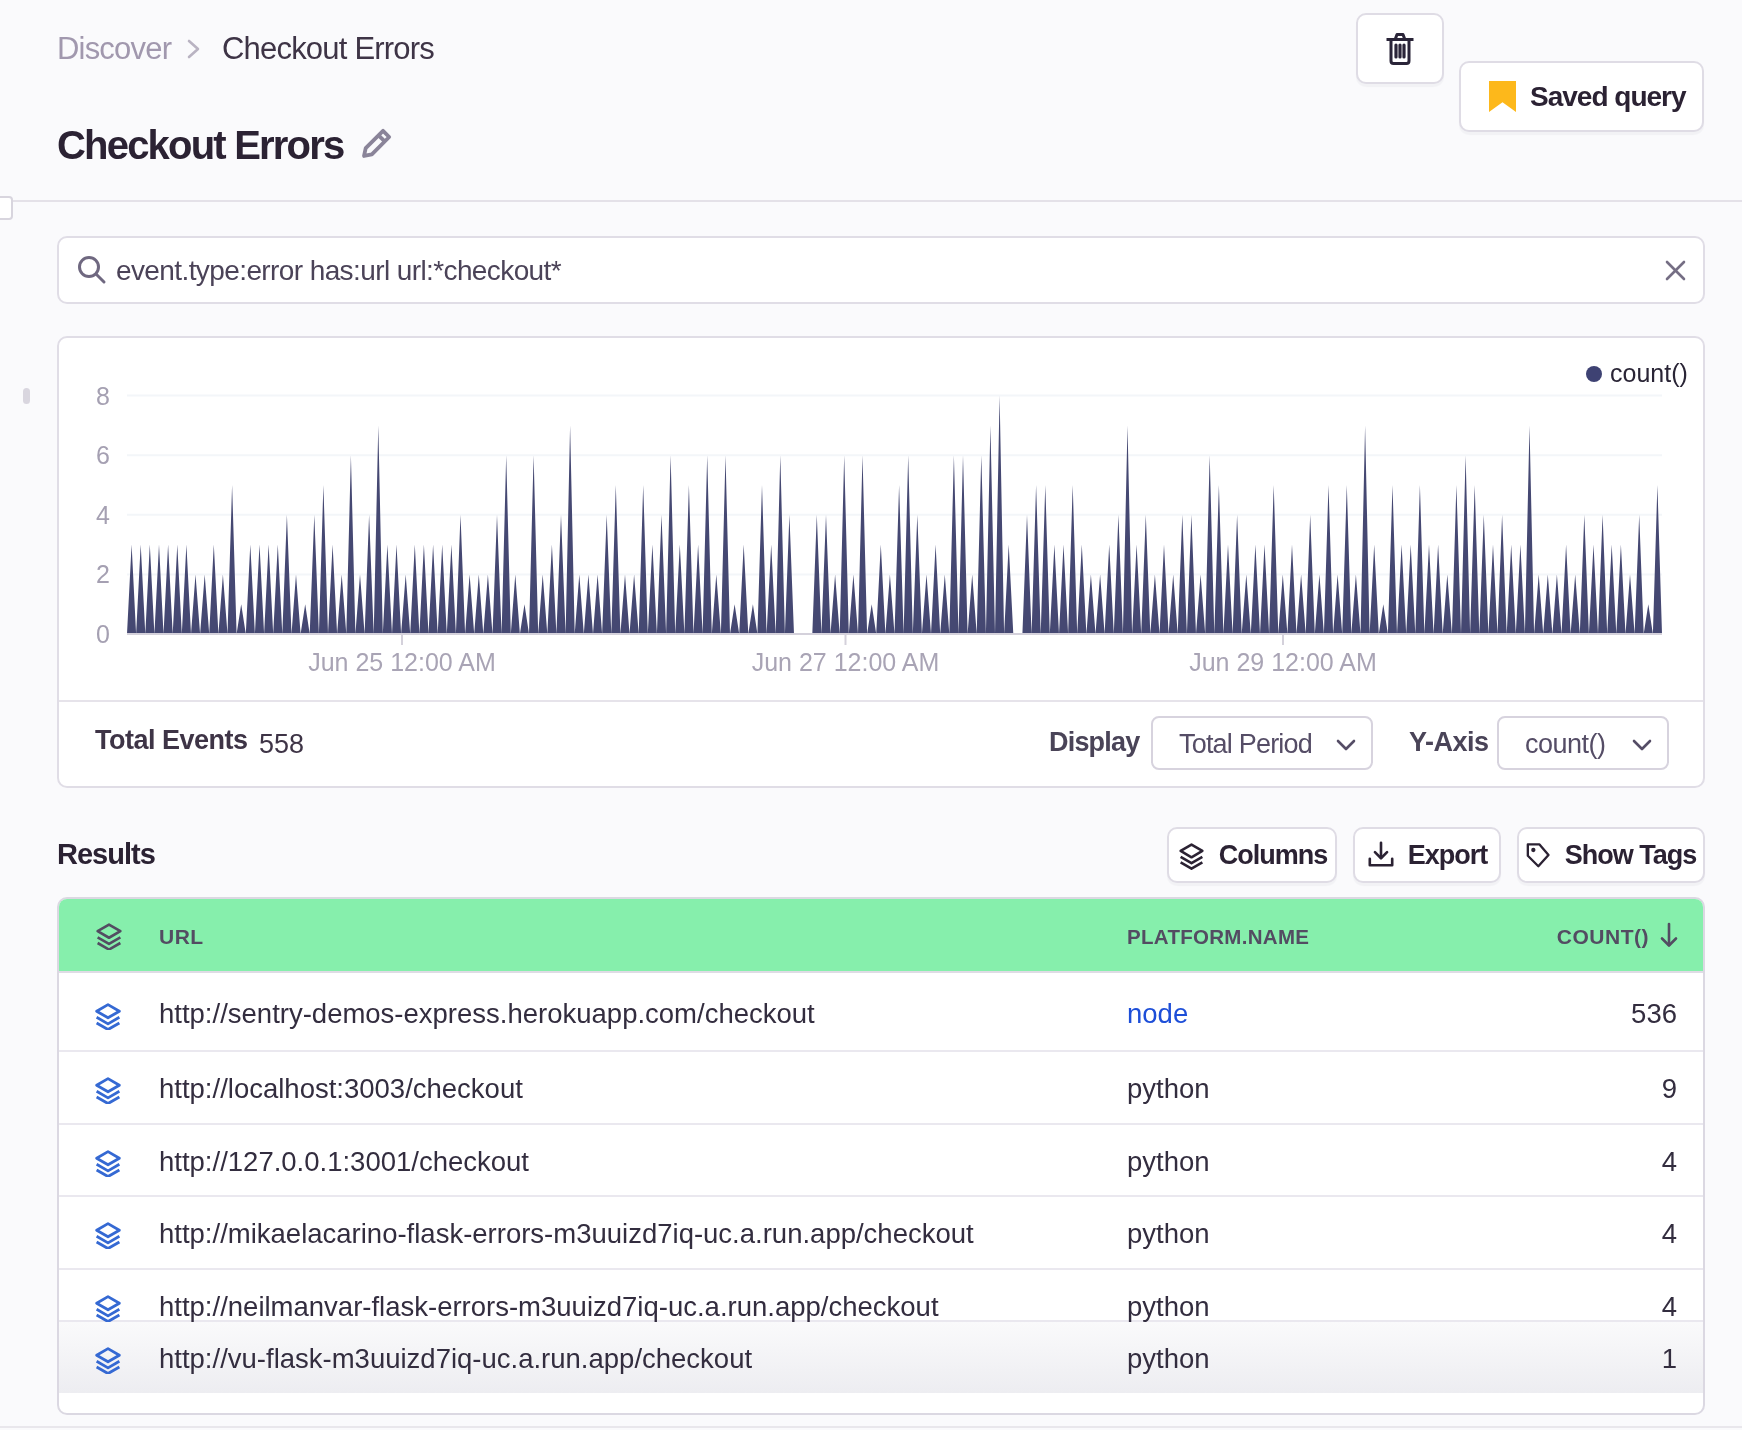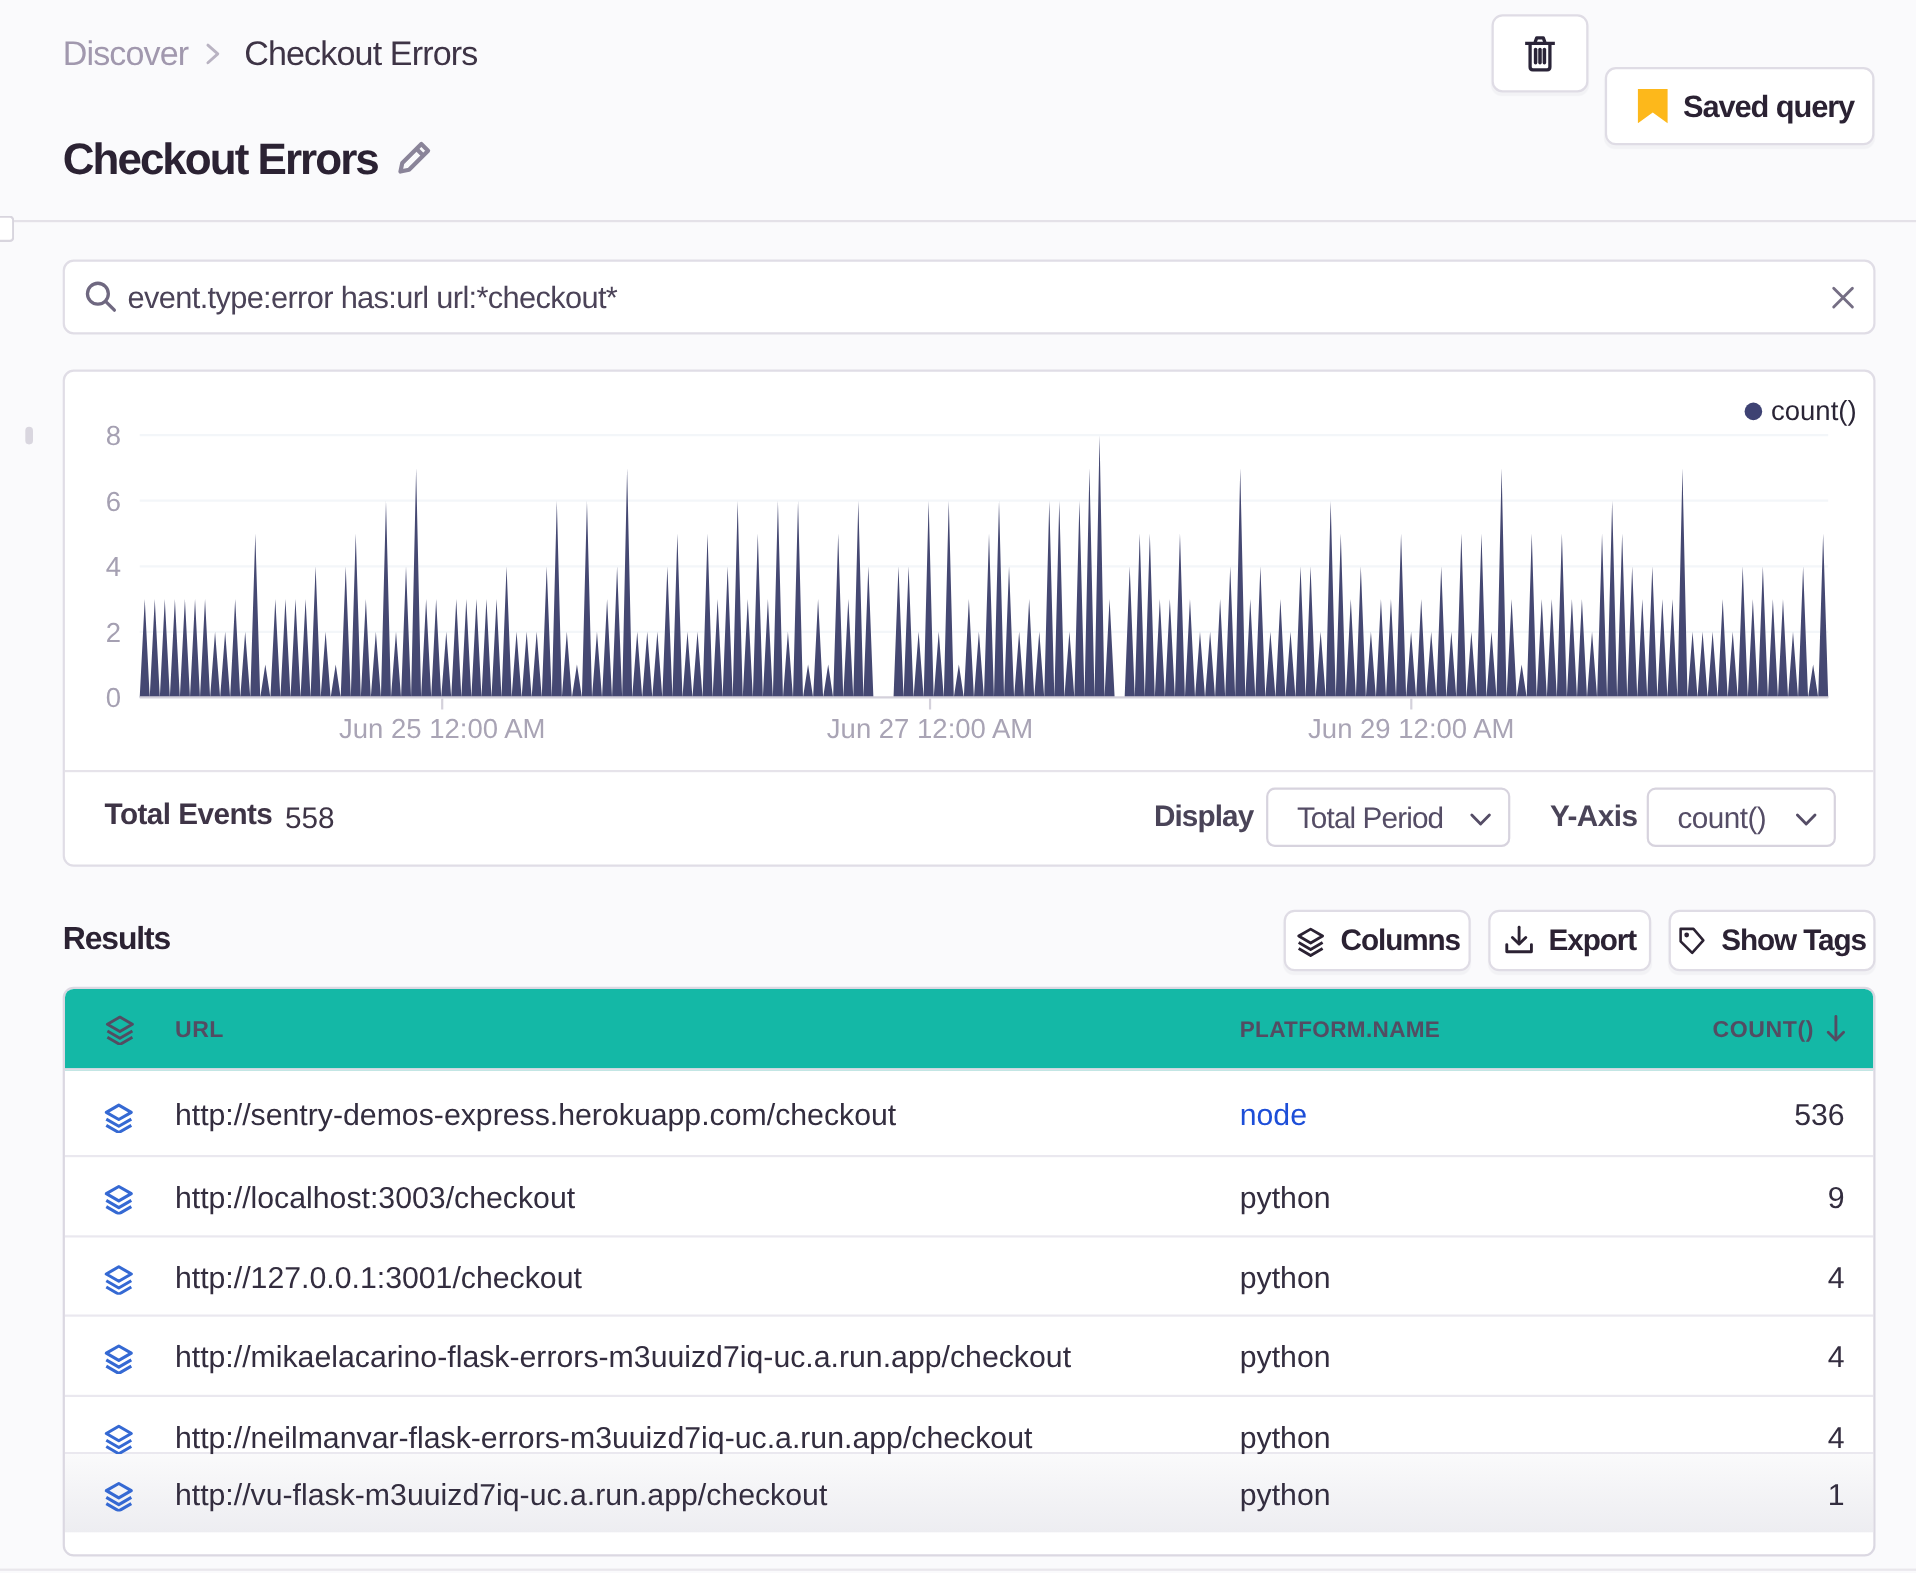--- a/index.html
+++ b/index.html
@@ -146,21 +146,21 @@
   <svg width="25" height="26" viewBox="0 0 30 31">
     <g fill="none" stroke="#2b2233" stroke-width="2.8" stroke-linejoin="round">
       <path d="M2.2 2.8 H16.2 L27 15.4 L14.8 29 L2.2 16.4 Z"></path>
     </g>
     <circle cx="8.8" cy="9.5" r="2.6" fill="#2b2233"></circle>
   </svg>
   <span style="font-size:27px; font-weight:bold; letter-spacing:-1px; color:#2b2233; margin-left:14px;">Show Tags</span>
 </div>
 
 <div class="card" style="left:57px; top:897px; width:1648px; height:518px; border-color:#dbd8e2; overflow:hidden;">
-  <div class="abs" style="left:0; top:0; width:1644px; height:74px; background:#14b8a6; border-bottom:2px solid #dfdce5;">
+  <div class="abs" style="left:0; top:0; width:1644px; height:74px; background:#86efac; border-bottom:2px solid #dfdce5;">
     <svg class="abs" style="left:36px; top:23px;" width="28" height="28" viewBox="0 0 32 32">
       <g fill="none" stroke="#534c62" stroke-width="3" stroke-linejoin="round">
         <path d="M16 3 L29 10.5 L16 18 L3 10.5 Z"></path>
         <path d="M3 17.5 L16 25 L29 17.5"></path>
         <path d="M3 24 L16 31.5 L29 24"></path>
       </g>
     </svg>
     <span class="abs" style="left:100px; top:26px; font-size:21px; font-weight:bold; letter-spacing:0.5px; color:#534c62;">URL</span>
     <span class="abs" style="left:1068px; top:26px; font-size:20.5px; font-weight:bold; letter-spacing:0.3px; color:#534c62;">PLATFORM.NAME</span>
     <span class="abs" style="left:1380px; top:26px; width:210px; font-size:21px; font-weight:bold; letter-spacing:0.5px; color:#534c62; text-align:right;">COUNT()</span>

